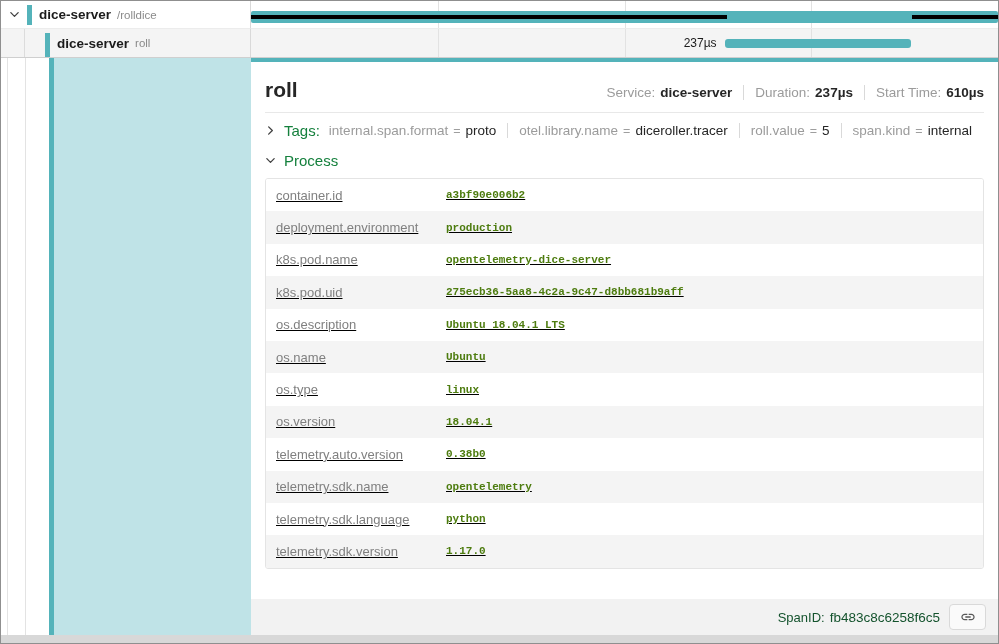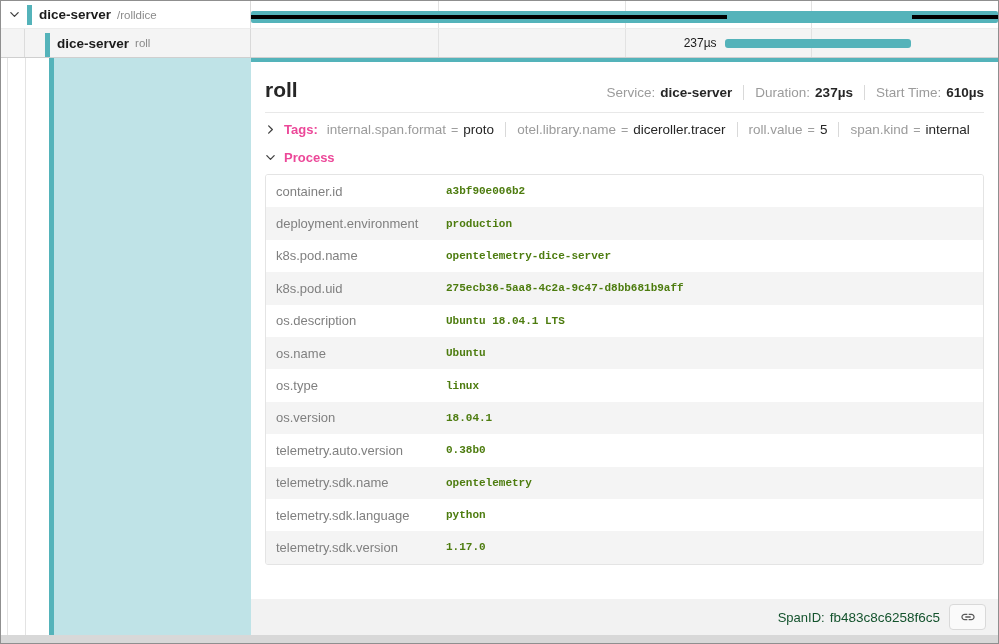--- a/index.html
+++ b/index.html
@@ -66,28 +66,28 @@
   .d-header { display: flex; align-items: baseline; justify-content: space-between; margin-top: 16px; }
   .d-title { font-size: 21px; font-weight: 700; color: #262626; }
   .d-stats { display: flex; align-items: center; font-size: 13.5px; white-space: nowrap; }
   .stat-label { color: #9b9b9b; margin-right: 5px; }
   .stat-value { color: #262626; font-weight: 700; }
   .vsep { width: 1px; height: 15px; background: #d9d9d9; margin: 0 11px; align-self: center; }
   .d-divider { height: 1px; background: #e8e8e8; margin-top: 10px; }
 
   .tags-row { display: flex; align-items: center; margin-top: 9px; font-size: 13.5px; white-space: nowrap; }
   .chev { display: inline-flex; margin-right: 8px; flex-shrink: 0; }
-  .section-label { font-weight: 700; color: #ec4899; margin-right: 9px; font-size: 13px; }
+  .section-label { font-weight: 400; color: #15803d; margin-right: 9px; font-size: 15px; }
   .tag-key { color: #9b9b9b; }
   .tag-eq { color: #9e9e9e; margin: 0 5px; font-size: 12.5px; }
   .tag-val { color: #262626; }
 
   .process-head { display: flex; align-items: center; margin-top: 13px; }
 
-  .kv-table { margin-top: 9px; border: 1px solid #e4e4e4; border-radius: 3px; overflow: hidden; }
+  .kv-table { margin-top: 9px; border: 1px solid #e4e4e4; border-radius: 3px; overflow: hidden; text-decoration: underline; }
   .kv-row { display: flex; align-items: center; height: 32.4px; background: #fff; }
   .kv-row:nth-child(even) { background: #f4f4f4; }
   .kv-key { width: 180px; padding-left: 10px; color: #808080; font-size: 13px; flex-shrink: 0; }
   .kv-val { font-family: "Liberation Mono", monospace; font-size: 11px; font-weight: 700; color: #4d7c0f; }
 
   .d-footer {
     position: absolute; left: 0; right: 0; bottom: 0; height: 36px;
     background: #f2f2f2;
     display: flex; align-items: center; justify-content: flex-end;
     padding-right: 12px; font-size: 13px;

